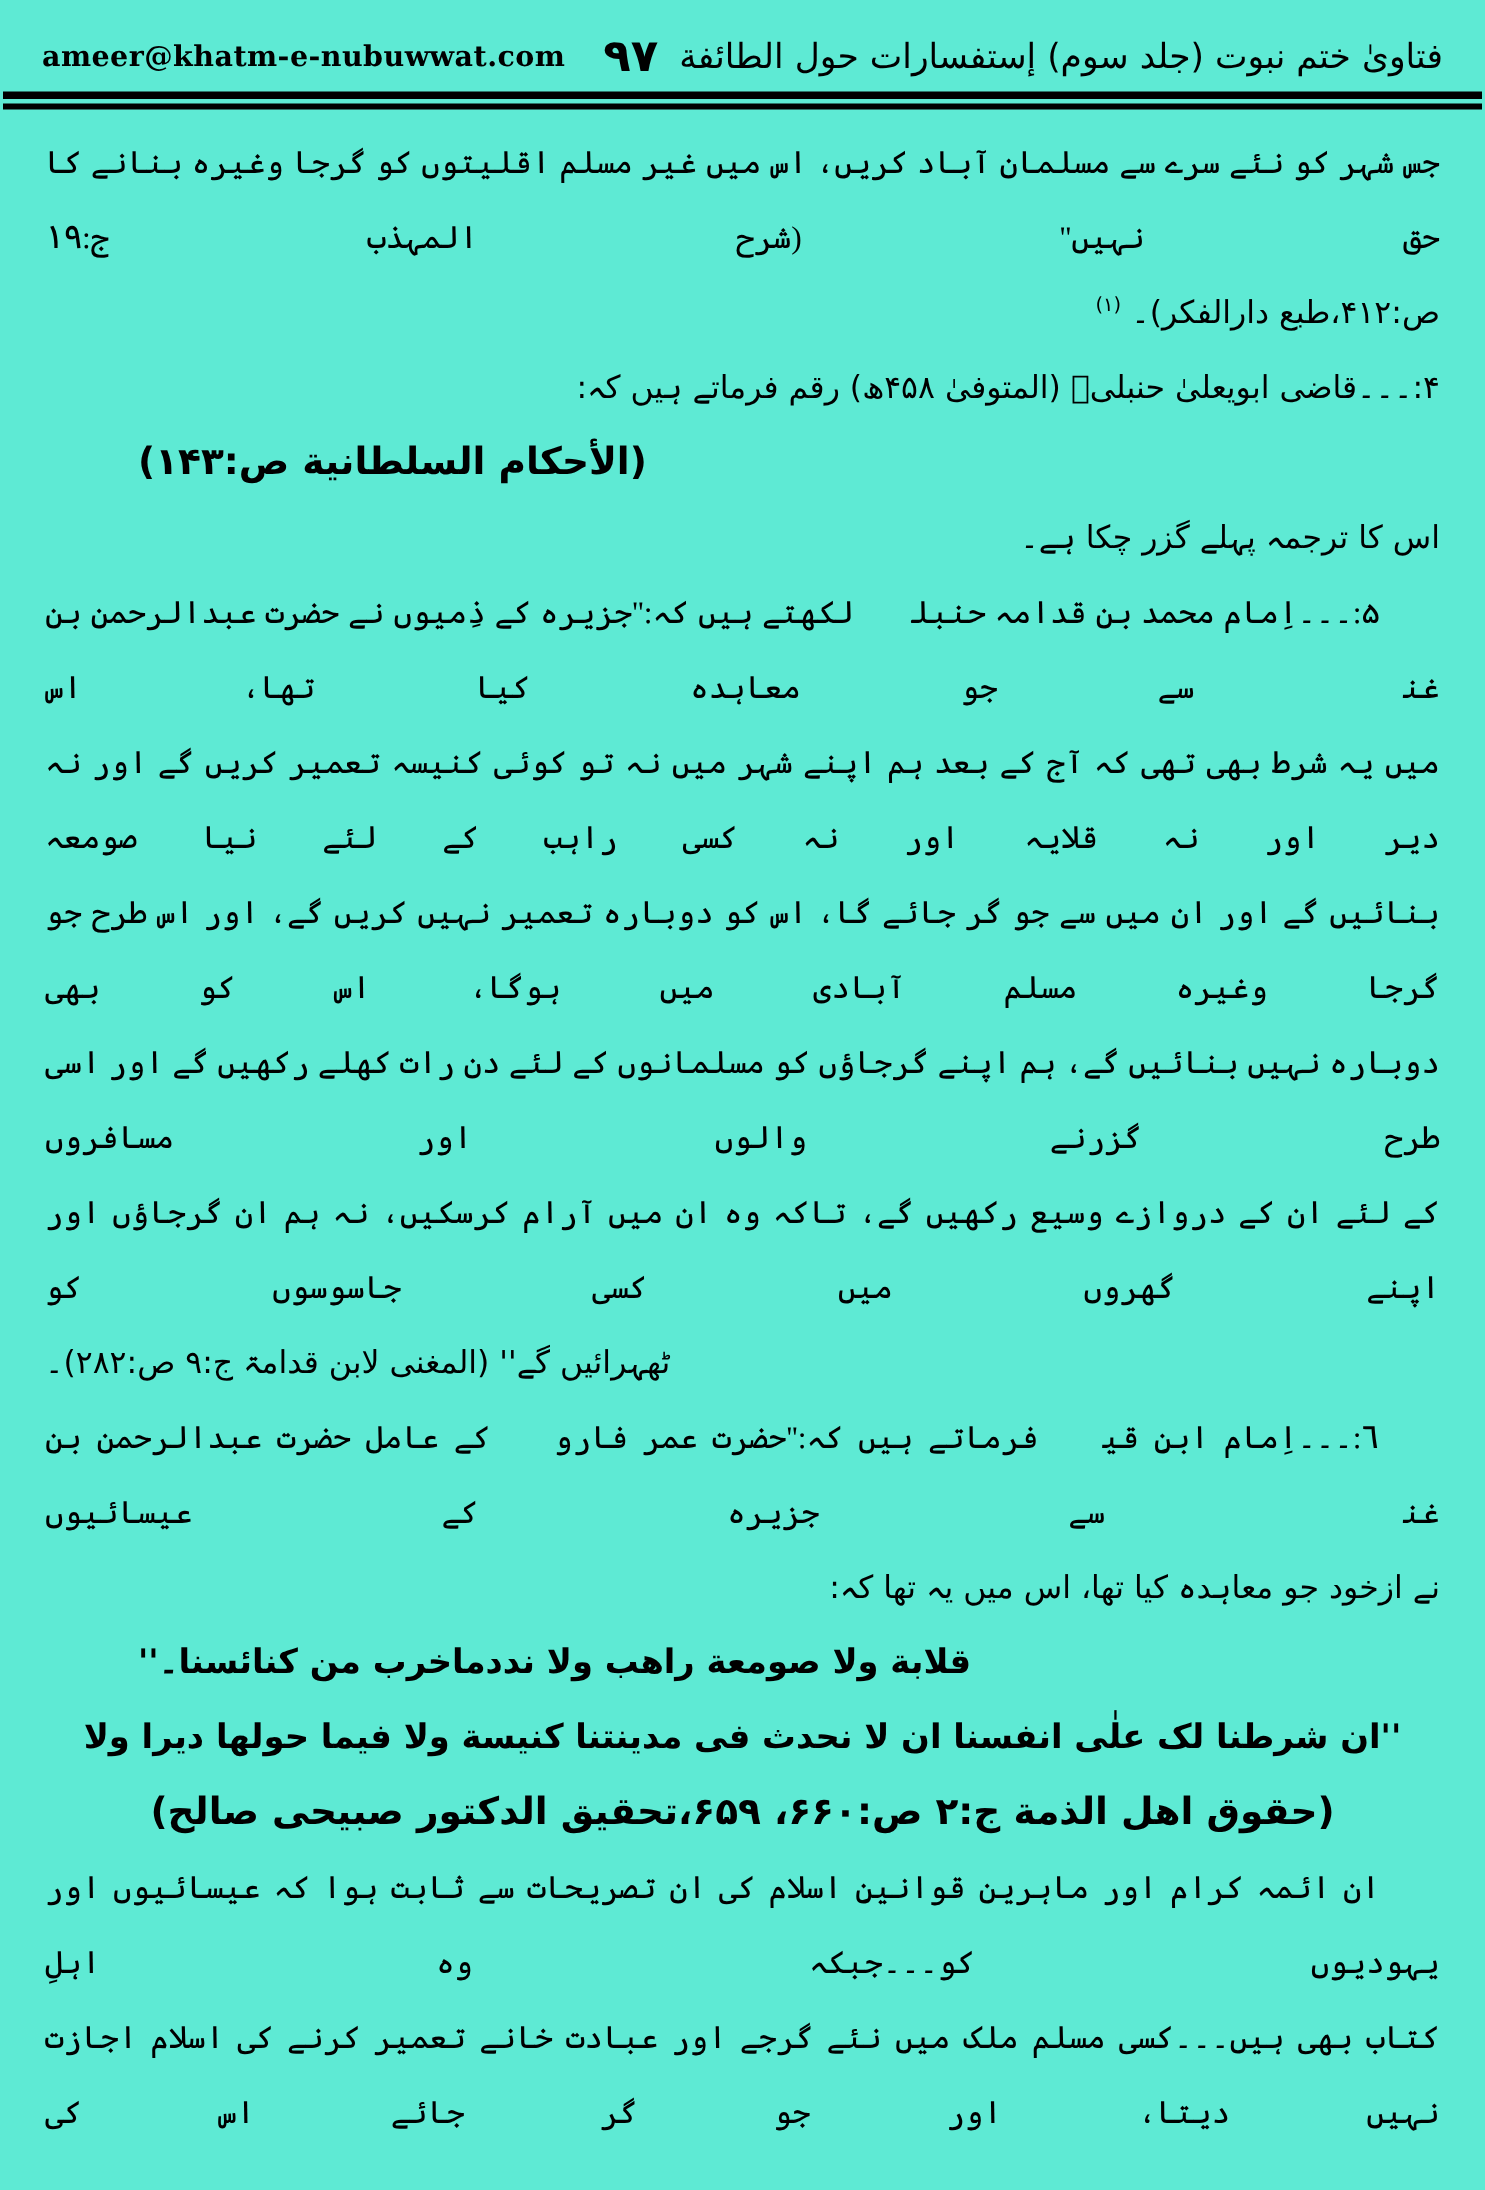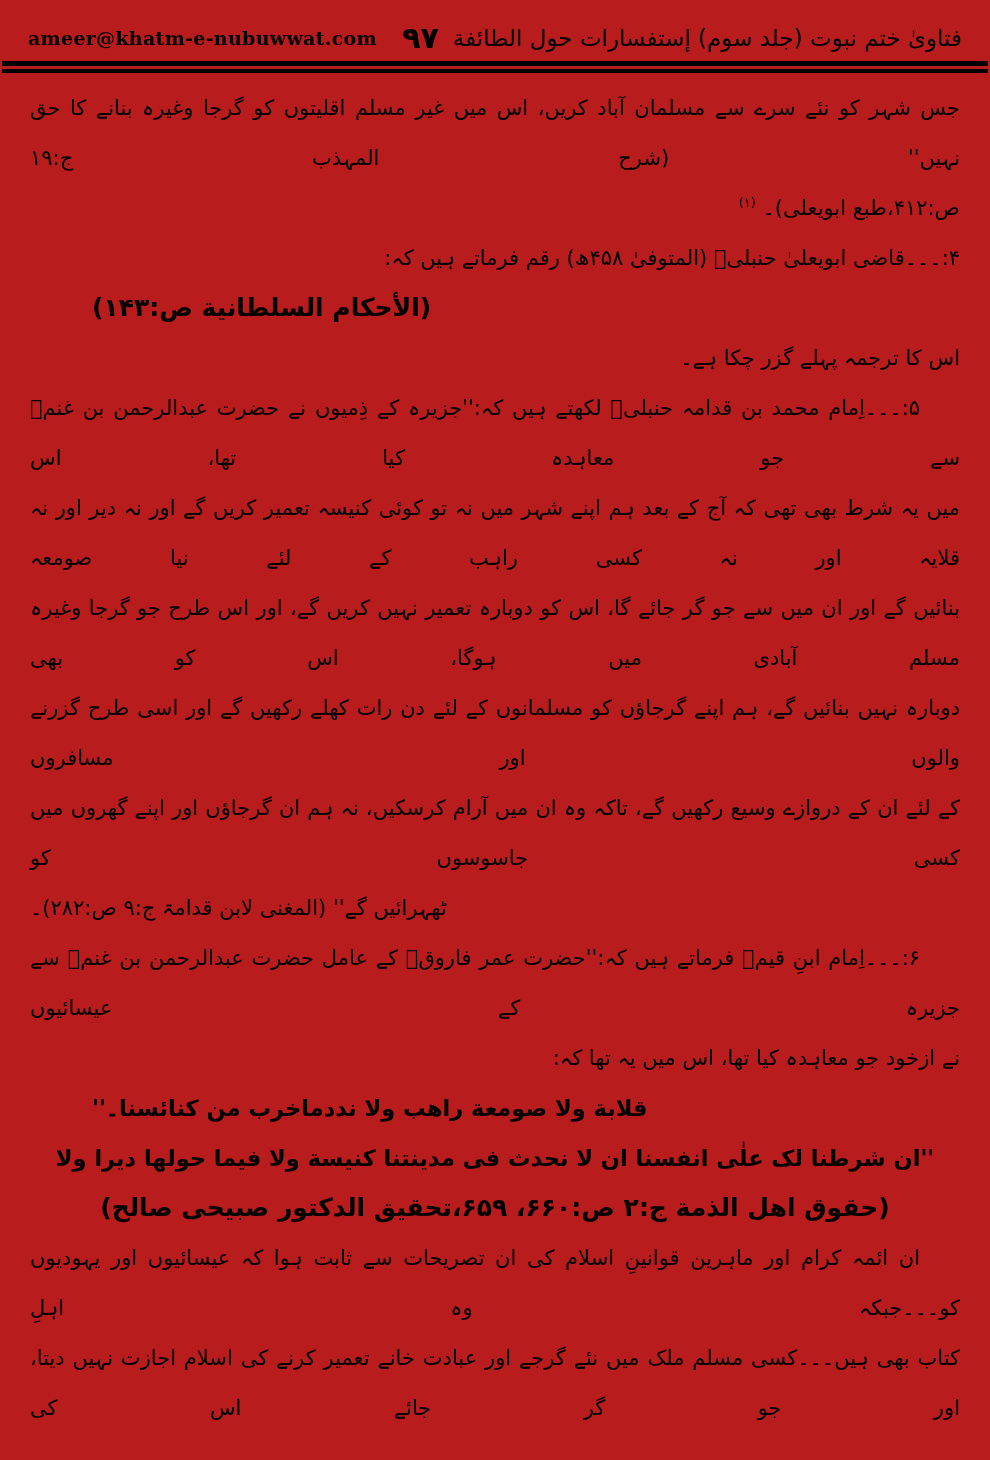--- a/index.html
+++ b/index.html
@@ -1,35 +1,35 @@
 <!DOCTYPE html>
 <html lang="ur"><head>
 <meta charset="utf-8">
 <style>
   * { margin:0; padding:0; box-sizing:border-box; }
   html, body { background:#ffffff; }
   .page {
-    width:990px; height:1460px; margin:0 auto; background:#b91c1c; color:#000;
+    width:990px; height:1460px; margin:0 auto; background:#5eead4; color:#000;
     font-family:"DejaVu Sans","Liberation Sans",sans-serif;
     display:flex; flex-direction:column; overflow:hidden; position:relative;
   }
   
   .topbar { display:flex; align-items:center; justify-content:space-between; padding:20px 28px 4px 28px; }
   .email { flex:1; text-align:left; font-family:"DejaVu Serif","Liberation Serif",serif; font-weight:bold; font-size:19px; letter-spacing:.3px; }
   .pagenum { flex:0 0 auto; font-weight:bold; font-size:30px; direction:rtl; padding:0 14px; }
   .doc-title { flex:1.2; text-align:right; direction:rtl; font-weight:normal; font-size:23px; white-space:nowrap; }
   .rule-top { padding:0 2px; margin-top:2px; }
   .rule-top .bar-a { height:5px; background:#000; }
   .rule-top .bar-gap { height:3px; }
   .rule-top .bar-b { height:4px; background:#000; }
 
   
   main { direction:rtl; padding:10px 30px 0 30px; font-size:21px; line-height:50px; }
   .ln { min-height:50px; }
-  .j { text-align:justify; text-align-last:justify; }
+  .j { text-align:justify; text-align-last:justify;font-family:Liberation Serif, serif; }
   .r { text-align:right; }
   .c { text-align:center; }
   .lft { text-align:left; }
   .pad-l { padding-left:62px; }
   .indent { text-indent:40px; }
   .arq { font-weight:bold; font-size:22.5px; font-family:"DejaVu Sans",sans-serif; }
   .cite { font-weight:bold; font-size:25px; }
   sup.fnref { font-size:13px; vertical-align:super; line-height:0; }
 </style>
 </head>
@@ -43,21 +43,21 @@
     <span class="doc-title">فتاویٰ ختم نبوت (جلد سوم) إستفسارات حول الطائفة</span>
   </div>
   <div class="rule-top">
     <div class="bar-a"></div>
     <div class="bar-gap"></div>
     <div class="bar-b"></div>
   </div>
 
   <main>
     <div class="ln j">جس شہر کو نئے سرے سے مسلمان آباد کریں، اس میں غیر مسلم اقلیتوں کو گرجا وغیرہ بنانے کا حق نہیں'' (شرح المہذب ج:۱۹</div>
-    <div class="ln r"><span>ص:۴۱۲،طبع ابویعلی)۔</span> <sup class="fnref">(۱)</sup></div>
+    <div class="ln r"><span>ص:۴۱۲،طبع دارالفکر)۔</span> <sup class="fnref">(۱)</sup></div>
     <div class="ln r">۴:۔۔۔قاضی ابویعلیٰ حنبلیؒ (المتوفیٰ ۴۵۸ھ) رقم فرماتے ہیں کہ:</div>
     <div class="ln lft pad-l cite">(الأحکام السلطانیة ص:۱۴۳)</div>
     <div class="ln r">اس کا ترجمہ پہلے گزر چکا ہے۔</div>
     <div class="ln j indent">۵:۔۔۔اِمام محمد بن قدامہ حنبلیؒ لکھتے ہیں کہ:''جزیرہ کے ذِمیوں نے حضرت عبدالرحمن بن غنمؓ سے جو معاہدہ کیا تھا، اس</div>
     <div class="ln j">میں یہ شرط بھی تھی کہ آج کے بعد ہم اپنے شہر میں نہ تو کوئی کنیسہ تعمیر کریں گے اور نہ دیر اور نہ قلایہ اور نہ کسی راہب کے لئے نیا صومعہ</div>
     <div class="ln j">بنائیں گے اور ان میں سے جو گر جائے گا، اس کو دوبارہ تعمیر نہیں کریں گے، اور اس طرح جو گرجا وغیرہ مسلم آبادی میں ہوگا، اس کو بھی</div>
     <div class="ln j">دوبارہ نہیں بنائیں گے، ہم اپنے گرجاؤں کو مسلمانوں کے لئے دن رات کھلے رکھیں گے اور اسی طرح گزرنے والوں اور مسافروں</div>
     <div class="ln j">کے لئے ان کے دروازے وسیع رکھیں گے، تاکہ وہ ان میں آرام کرسکیں، نہ ہم ان گرجاؤں اور اپنے گھروں میں کسی جاسوسوں کو</div>
     <div class="ln lft">ٹھہرائیں گے'' (المغنی لابن قدامۃ ج:۹ ص:۲۸۲)۔</div>
     <div class="ln j indent">۶:۔۔۔اِمام ابنِ قیمؒ فرماتے ہیں کہ:''حضرت عمر فاروقؓ کے عامل حضرت عبدالرحمن بن غنمؓ سے جزیرہ کے عیسائیوں</div>

